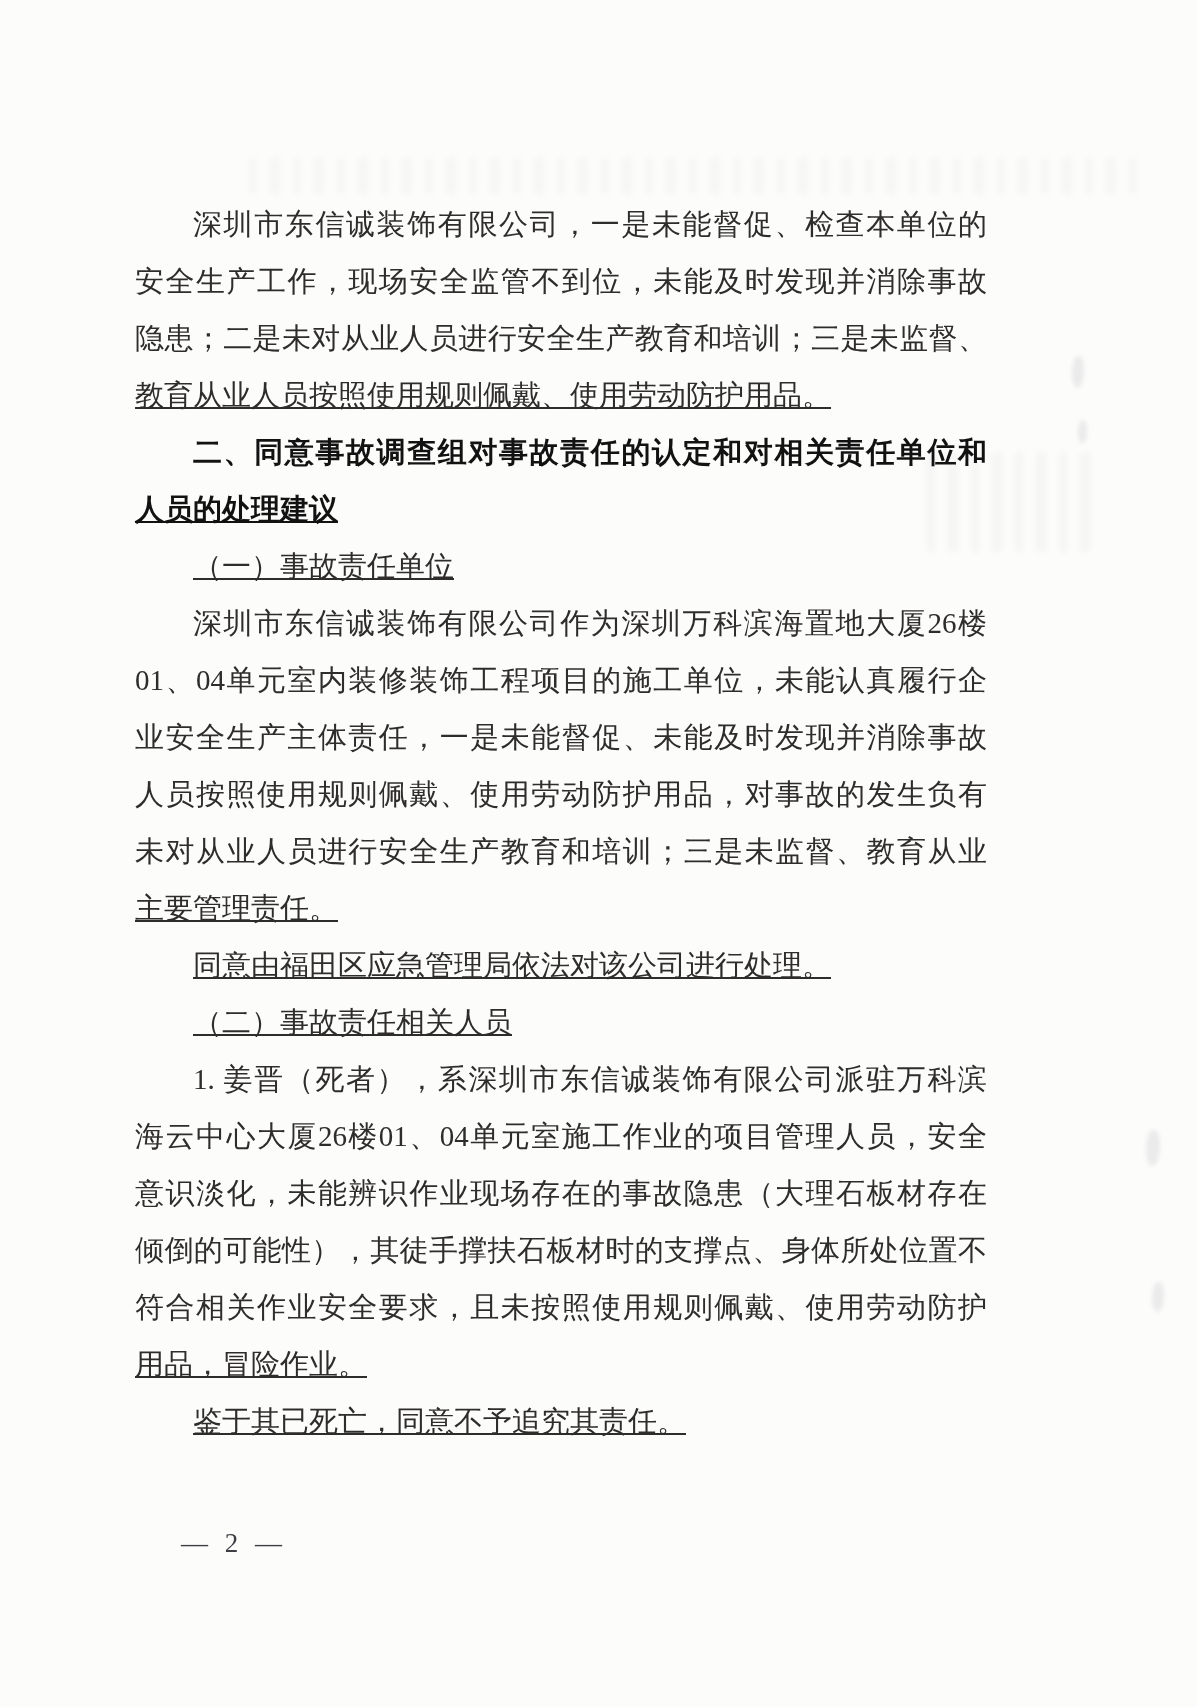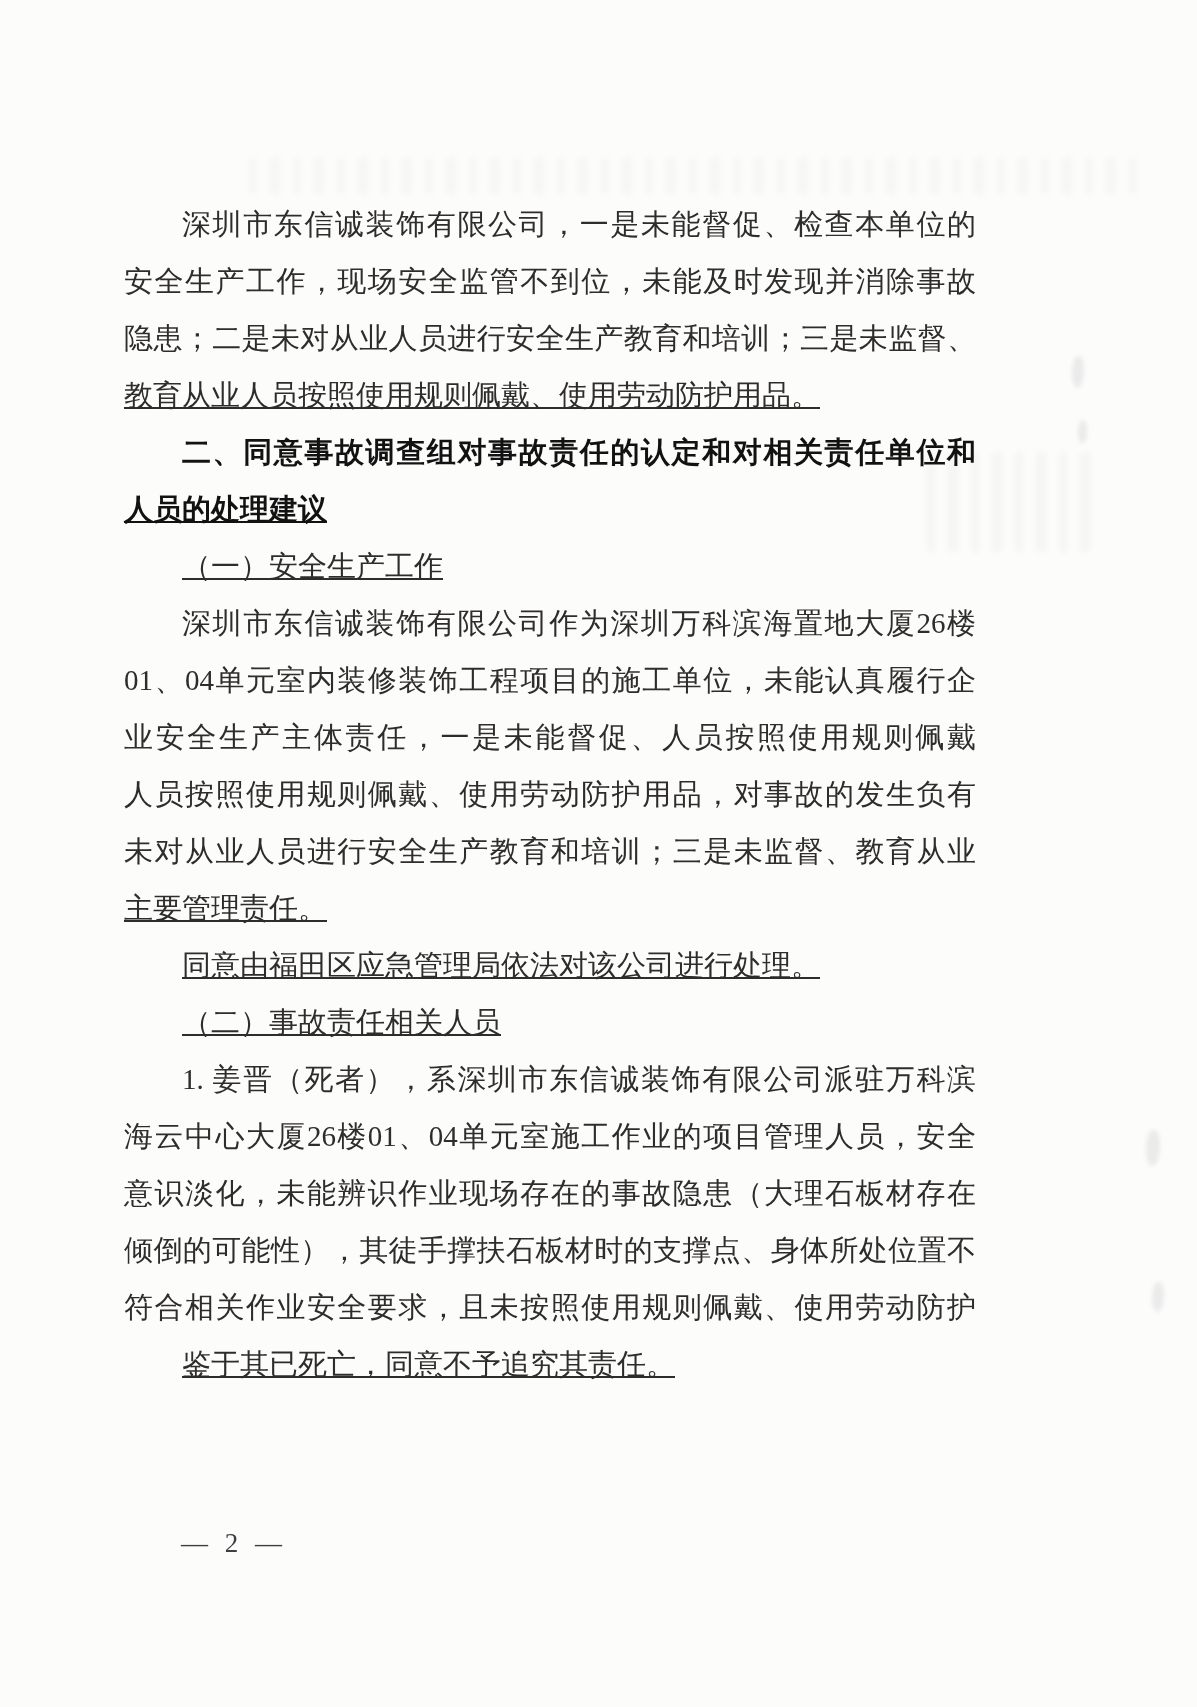--- a/index.html
+++ b/index.html
@@ -10,21 +10,21 @@
     overflow:hidden;
   }
   .page{
     position:relative;
     width:1197px;height:1707px;
     background:#fcfcfb;
   }
   
   .content{
     position:absolute;
-    left:124px;top:196px;width:852px;
+    left:135px;top:196px;width:852px;
   }
   .line{
     height:57px;
     line-height:57px;
     font-size:29px;
     color:#2e2d2b;
     white-space:nowrap;
     text-align:justify;
     text-align-last:justify;
     -moz-text-align-last:justify;
@@ -87,32 +87,33 @@
   <div class="mark m3"></div>
   <div class="mark m4"></div>
 
   <div class="content" id="doc-body">
       <div class="line body first">深圳市东信诚装饰有限公司，一是未能督促、检查本单位的</div>
       <div class="line body">安全生产工作，现场安全监管不到位，未能及时发现并消除事故</div>
       <div class="line body">隐患；二是未对从业人员进行安全生产教育和培训；三是未监督、</div>
       <div class="line body last">教育从业人员按照使用规则佩戴、使用劳动防护用品。</div>
       <div class="line heading first">二、同意事故调查组对事故责任的认定和对相关责任单位和</div>
       <div class="line heading last">人员的处理建议</div>
-      <div class="line body first last">（一）安全生产工作</div>
+      <div class="line body first last">（一）事故责任单位</div>
       <div class="line body first">深圳市东信诚装饰有限公司作为深圳万科滨海置地大厦26楼</div>
       <div class="line body">01、04单元室内装修装饰工程项目的施工单位，未能认真履行企</div>
-      <div class="line body">业安全生产主体责任，一是未能督促、人员按照使用规则佩戴</div>
+      <div class="line body">业安全生产主体责任，一是未能督促、未能及时发现并消除事故</div>
       <div class="line body">人员按照使用规则佩戴、使用劳动防护用品，对事故的发生负有</div>
       <div class="line body">未对从业人员进行安全生产教育和培训；三是未监督、教育从业</div>
       <div class="line body last">主要管理责任。</div>
       <div class="line body first last">同意由福田区应急管理局依法对该公司进行处理。</div>
       <div class="line body first last">（二）事故责任相关人员</div>
       <div class="line body first">1. 姜晋（死者），系深圳市东信诚装饰有限公司派驻万科滨</div>
       <div class="line body">海云中心大厦26楼01、04单元室施工作业的项目管理人员，安全</div>
       <div class="line body">意识淡化，未能辨识作业现场存在的事故隐患（大理石板材存在</div>
       <div class="line body">倾倒的可能性），其徒手撑扶石板材时的支撑点、身体所处位置不</div>
       <div class="line body">符合相关作业安全要求，且未按照使用规则佩戴、使用劳动防护</div>
+      <div class="line body last">用品，冒险作业。</div>
       <div class="line body first last">鉴于其已死亡，同意不予追究其责任。</div>
     </div>
 
   <div class="footer">— 2 —</div>
 
 </div>
 
 </body></html>

